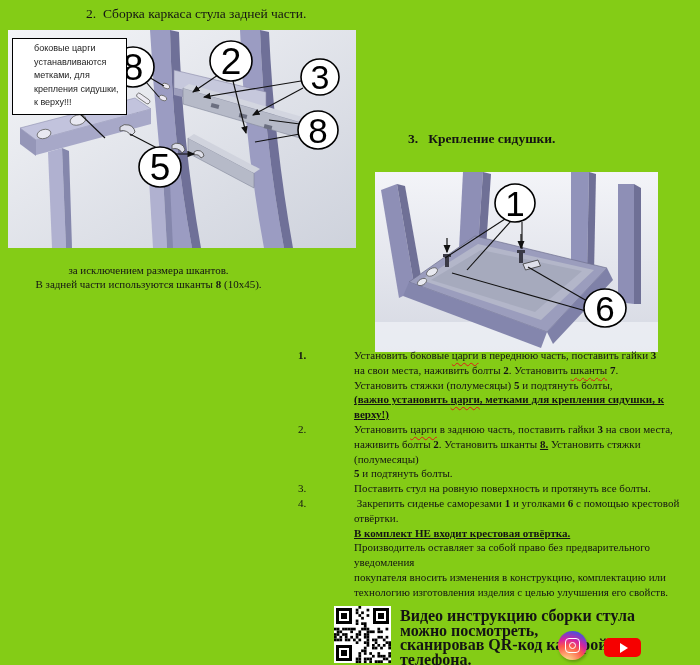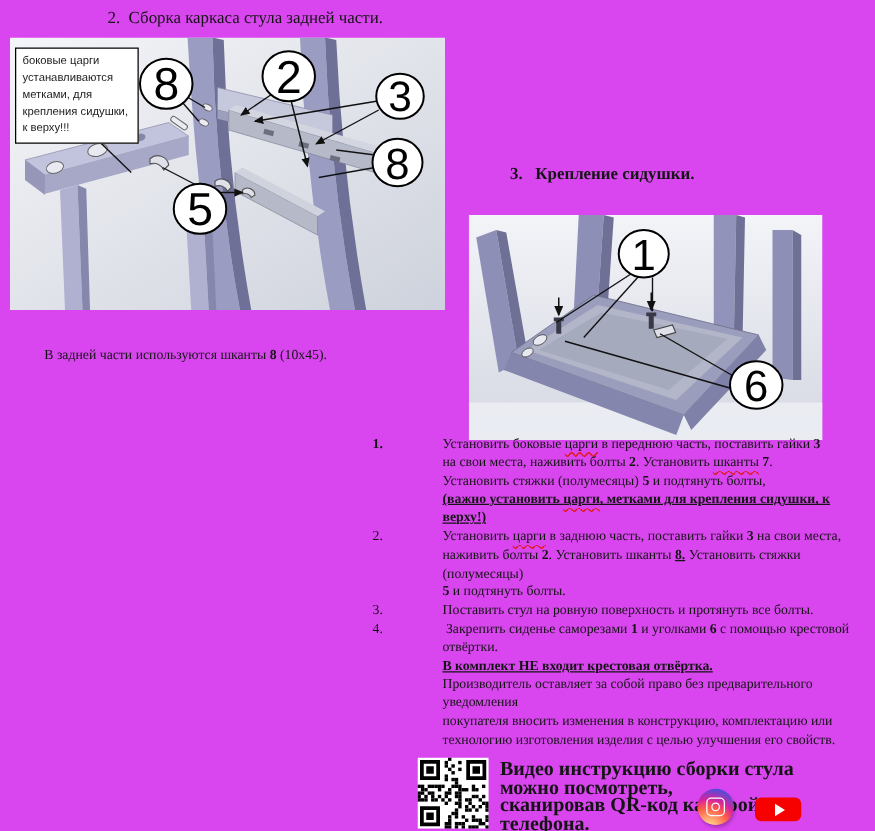--- a/index.html
+++ b/index.html
@@ -1,23 +1,23 @@
 <!DOCTYPE html>
 <html><head>
 <meta charset="utf-8">
 <style>
   html,body{margin:0;padding:0;background:#fff;}
-  .page{position:relative;width:700px;height:665px;background:#d946ef;overflow:hidden;
+  .page{position:relative;width:700px;height:665px;background:#84cc16;overflow:hidden;
         font-family:"Liberation Serif",serif;color:#141414;}
   .abs{position:absolute;}
   .sec-title{font-size:13.5px;white-space:pre;}
   .fig{position:absolute;}
   .fig svg{position:absolute;left:0;top:0;}
   .note-box{position:absolute;left:4px;top:8px;width:88px;background:#fff;
-            border:1.4px solid #000;padding:3px 4px 4px 5px;
+            border:1.4px solid #000;padding:3px 4px 4px 21px;
             font-family:"Liberation Sans",sans-serif;font-size:9px;line-height:13.5px;color:#222;}
   .caption{position:absolute;left:0;top:248px;width:297px;text-align:center;
            font-size:11px;line-height:14.6px;}
   .list{position:absolute;left:298px;top:348px;width:396px;font-size:11px;line-height:14.8px;}
   .list-item{display:flex;}
   .list-item .num{width:24px;flex:0 0 24px;}
   .list-item .num.b{font-weight:bold;}
   .body-txt{flex:1;margin-left:32px;}
   .rich .b{font-weight:bold;}
   .rich .u{text-decoration:underline;text-decoration-thickness:1.3px;}
@@ -132,21 +132,21 @@
         <ellipse cx="310" cy="100" rx="20" ry="19" fill="#fff" stroke="#000" stroke-width="1.6"></ellipse>
         <text class="callout-num" x="310" y="113" font-size="35" text-anchor="middle">8</text>
         <ellipse cx="152" cy="137" rx="21" ry="20" fill="#fff" stroke="#000" stroke-width="1.6"></ellipse>
         <text class="callout-num" x="152" y="150" font-size="37" text-anchor="middle">5</text>
       </g>
     </svg>
 
     <div class="note-box rich"><span>боковые царги</span><br><span>устанавливаются</span><br><span>метками, для</span><br><span>крепления сидушки,</span><br><span>к верху!!!</span></div>
   </div>
 
-  <div class="caption rich"><br><br><span>В задней части используются шканты </span><span class="b">8</span><span> (10x45).</span></div>
+  <div class="caption rich"><br><span>за исключением размера шкантов.</span><br><span>В задней части используются шканты </span><span class="b">8</span><span> (10x45).</span></div>
 
   <div class="abs sec-title" style="left:408px;top:131px;font-weight:bold;">3.   Крепление сидушки.</div>
 
   <div class="fig" style="left:375px;top:172px;width:283px;height:180px;">
     <svg width="283" height="180" viewBox="0 0 283 180">
       <defs>
         <linearGradient id="bgR" x1="0" y1="0" x2="0" y2="1">
           <stop offset="0" stop-color="#f3f4f8"></stop>
             <stop offset="1" stop-color="#d5d8e2"></stop>
         </linearGradient>

